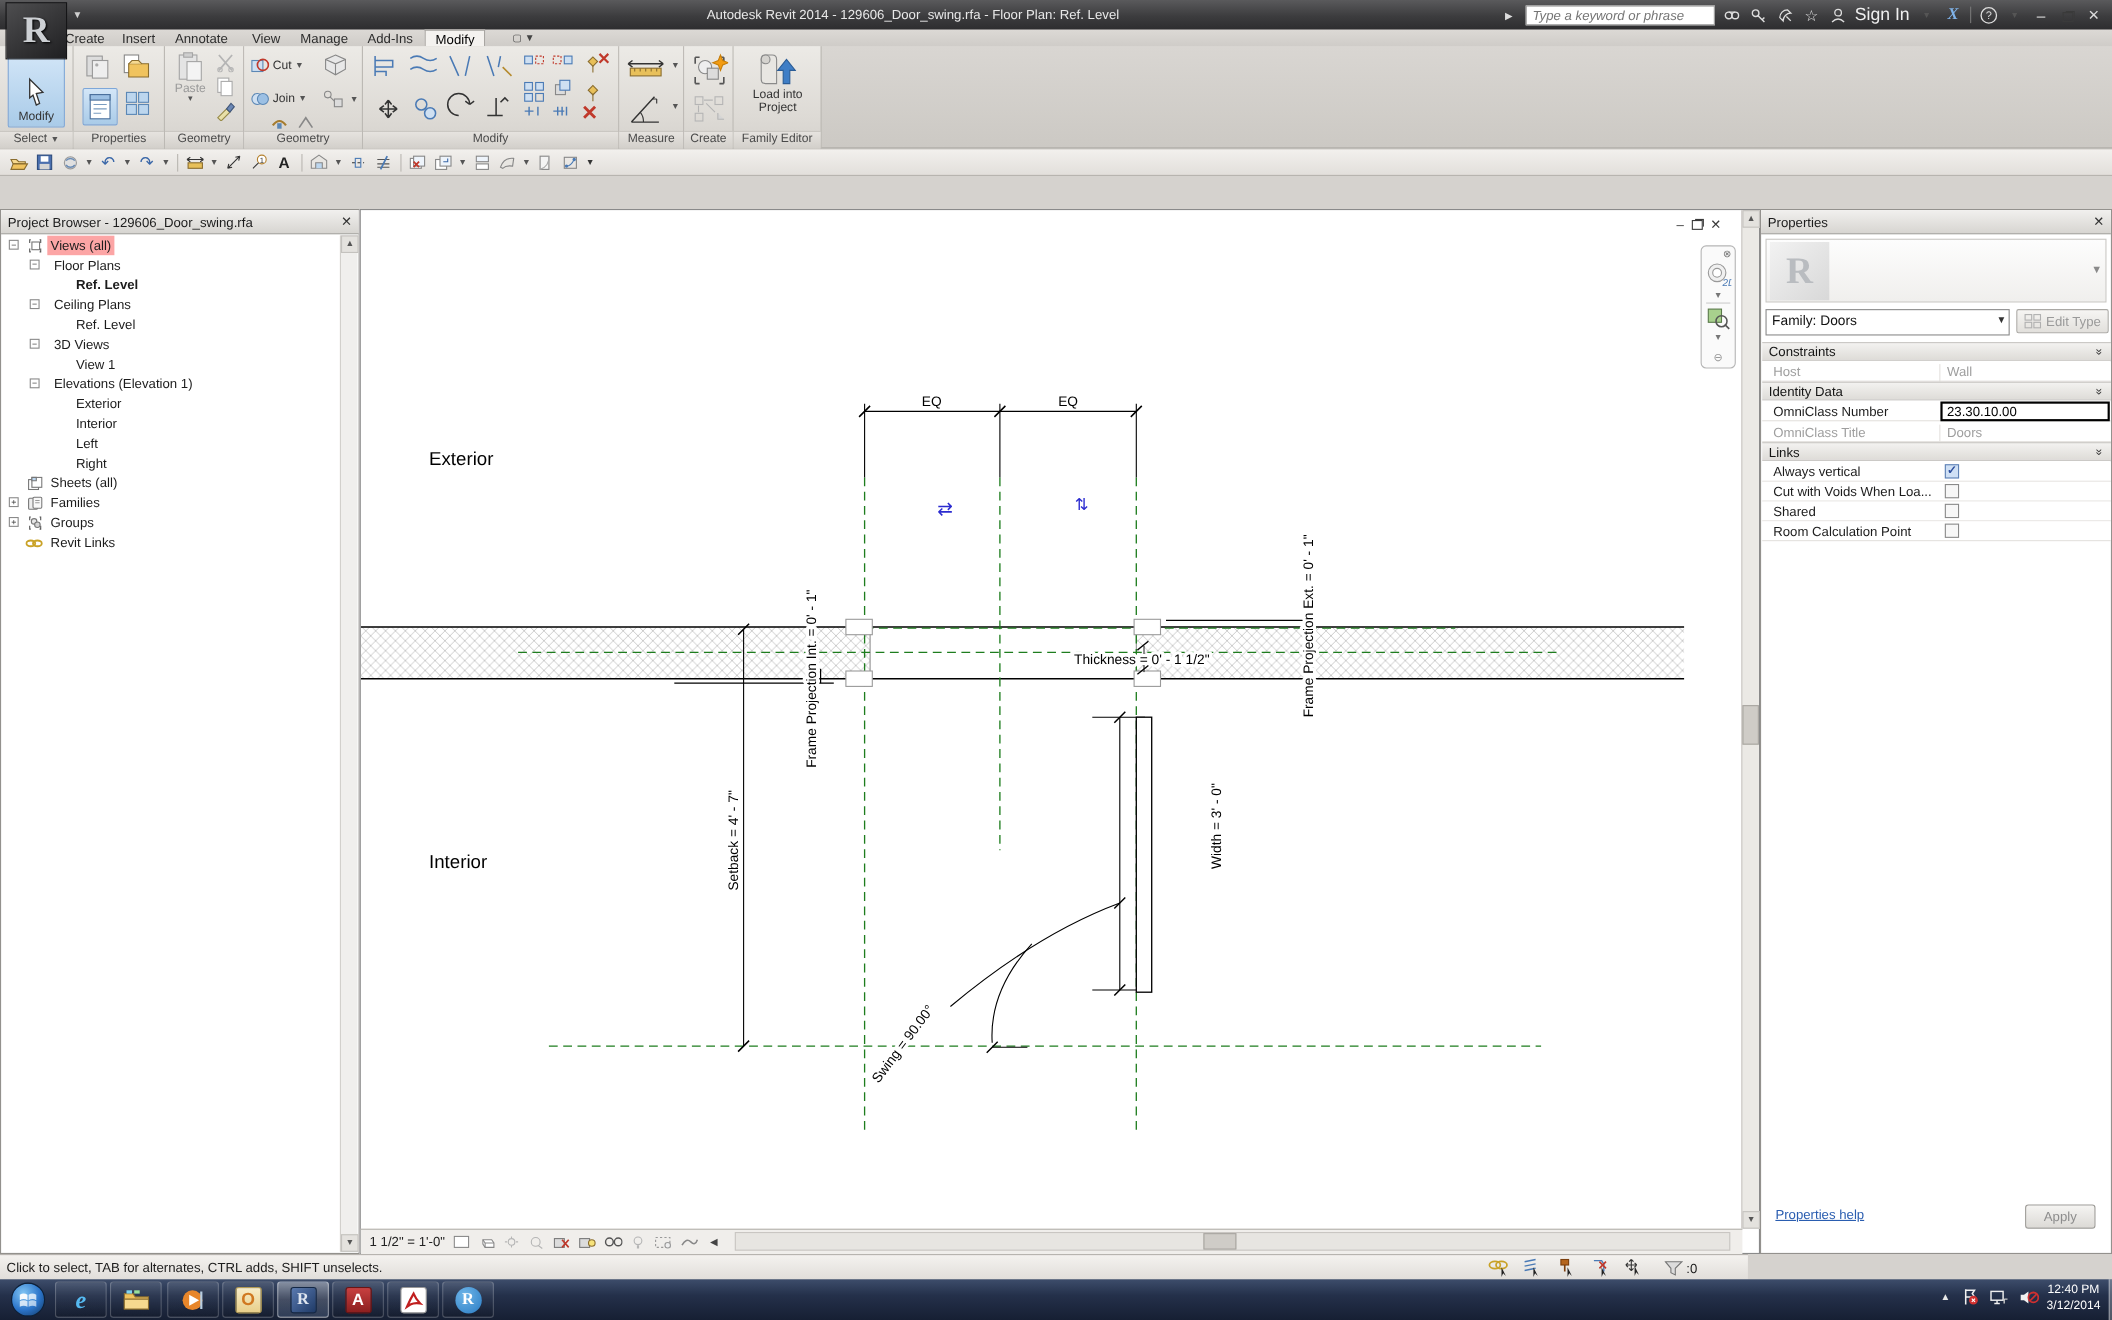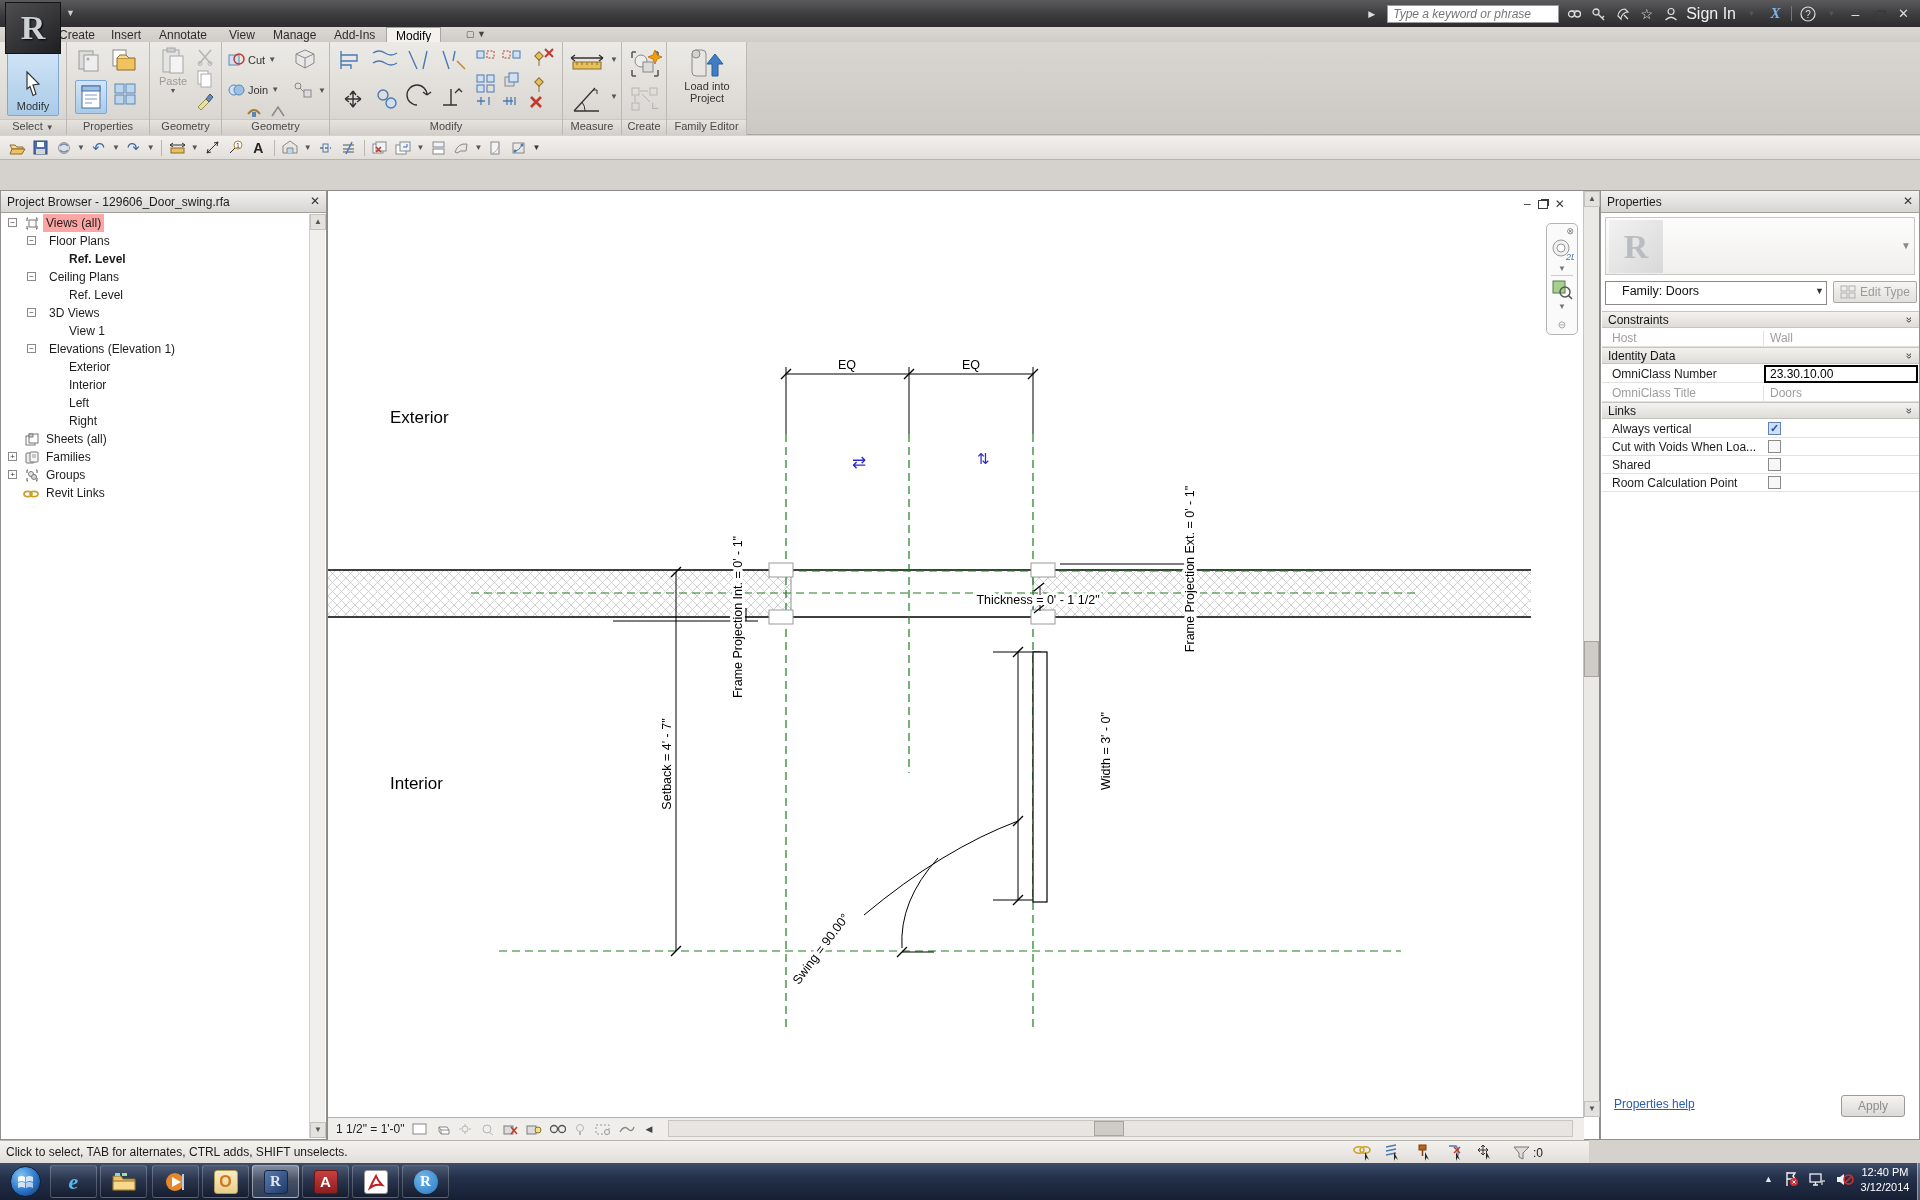--- a/index.html
+++ b/index.html
@@ -58,21 +58,21 @@
 #vscroll{position:absolute;right:0;top:0;width:16px;height:926px;background:#ebe9e5;border-left:1px solid #c9c6c2}
 #vthumb{position:absolute;left:0;top:450px;width:15px;height:36px;background:#cfccc7;border:1px solid #a8a5a0}
 #navbar{position:absolute;left:1218px;top:32px;width:32px;height:112px;background:rgba(250,250,250,.95);border:1px solid #b5b5b5;border-radius:5px;display:flex;flex-direction:column;align-items:center;padding-top:2px;gap:2px;color:#777}
 #winctrl{position:absolute;left:1196px;top:6px;display:flex;gap:7px;color:#3a3a3a;font-size:12px}
 .restore-box{width:10px;height:9px;border:1px solid #3a3a3a;box-shadow:2px -2px 0 -1px #3a3a3a;margin-top:3px}
 
 #props{position:absolute;left:1600px;top:190px;width:320px;height:950px;background:#fff;border:1px solid #93918d}
 #preview{position:absolute;left:4px;top:26px;width:310px;height:58px;border:1px solid #c9c7c3;background:linear-gradient(#fdfdfd,#f0efed)}
 #previmg{position:absolute;left:3px;top:2px;width:54px;height:53px;background:linear-gradient(135deg,#f2f2f2,#d8d8d8);display:flex;align-items:center;justify-content:center;font-size:34px;font-weight:bold;color:#b9bcc0;font-family:"Liberation Serif",serif}
 #prevdd{position:absolute;right:3px;top:22px;color:#8a8a8a;font-size:10px}
-#typesel{position:absolute;left:4px;top:90px;width:222px;height:24px;border:1px solid #8a8a8a;background:#fff;font-size:12.5px;padding:2px 16px;color:#111}
+#typesel{position:absolute;left:4px;top:90px;width:222px;height:24px;border:1px solid #8a8a8a;background:#fff;font-size:12.5px;padding:2px 5px;color:#111}
 #typesel .dda{position:absolute;right:2px;top:4px;font-size:9px;color:#333}
 #edittype{position:absolute;left:232px;top:90px;width:84px;height:22px;border:1px solid #aaa8a4;border-radius:2px;background:linear-gradient(#f6f5f3,#e2e0dc);color:#9a9a9a;font-size:12px;display:flex;align-items:center;justify-content:center;gap:4px}
 .prow{position:absolute;left:1px;width:317px;height:18px;background:#fff;border-bottom:1px solid #e4e2de;font-size:12px}
 .prow .pl{position:absolute;left:10px;top:2px;color:#1c1c1c;white-space:nowrap}
 .prow .pv{position:absolute;left:161px;top:2px;right:2px;border-left:1px solid #e4e2de;padding-left:6px;height:16px;color:#1c1c1c}
 .prow.dis .pl,.prow.dis .pv{color:#9e9e9e}
 .psec{position:absolute;left:1px;width:317px;height:17px;background:linear-gradient(#f3f2f0,#dedcd8);border-top:1px solid #c6c4c0;border-bottom:1px solid #c6c4c0;font-size:12px;color:#141414;padding:1px 0 0 6px}
 .chev{position:absolute;right:8px;top:2px;display:inline-block;transform:rotate(-90deg);color:#333;font-size:11px}
 .cb{position:absolute;left:166px;top:2px;width:13px;height:13px;border:1px solid #8a8a8a;background:#f7f7f7;font-size:11px;line-height:11px;text-align:center;color:#2d4f9e;font-weight:bold}
 .cb.on{background:#cfe0f5;border-color:#5f82b5}
@@ -93,20 +93,21 @@
 #tray{position:absolute;right:66px;top:8px;display:flex;align-items:center;gap:10px;color:#fff}
 #clock{position:absolute;right:4px;top:2px;width:62px;text-align:center;color:#fff;font-size:11px;line-height:15px}
 #showdesk{position:absolute;right:0;top:0;width:3px;height:37px;background:rgba(255,255,255,.25);border-left:1px solid rgba(255,255,255,.4)}
 </style>
 </head>
 <body>
 
 <div id="root">
 
   <div id="titlebar">
+    <div id="apptitle">Autodesk Revit 2014 -    129606_Door_swing.rfa - Floor Plan: Ref. Level</div>
     <div id="infocenter">
       <span class="icico" style="color:#ddd;font-size:9px">▶</span>
       <input id="ic-search" placeholder="Type a keyword or phrase" style="">
       <span class="icico">
           <svg width="15" height="13">
             <circle cx="4.5" cy="7" r="3" fill="none" stroke="#ddd" stroke-width="1.3"></circle>
             <circle cx="10.5" cy="7" r="3" fill="none" stroke="#ddd" stroke-width="1.3"></circle>
             <path d="M4.5 4 L10.5 4" stroke="#ddd"></path>
           </svg>
         </span>

